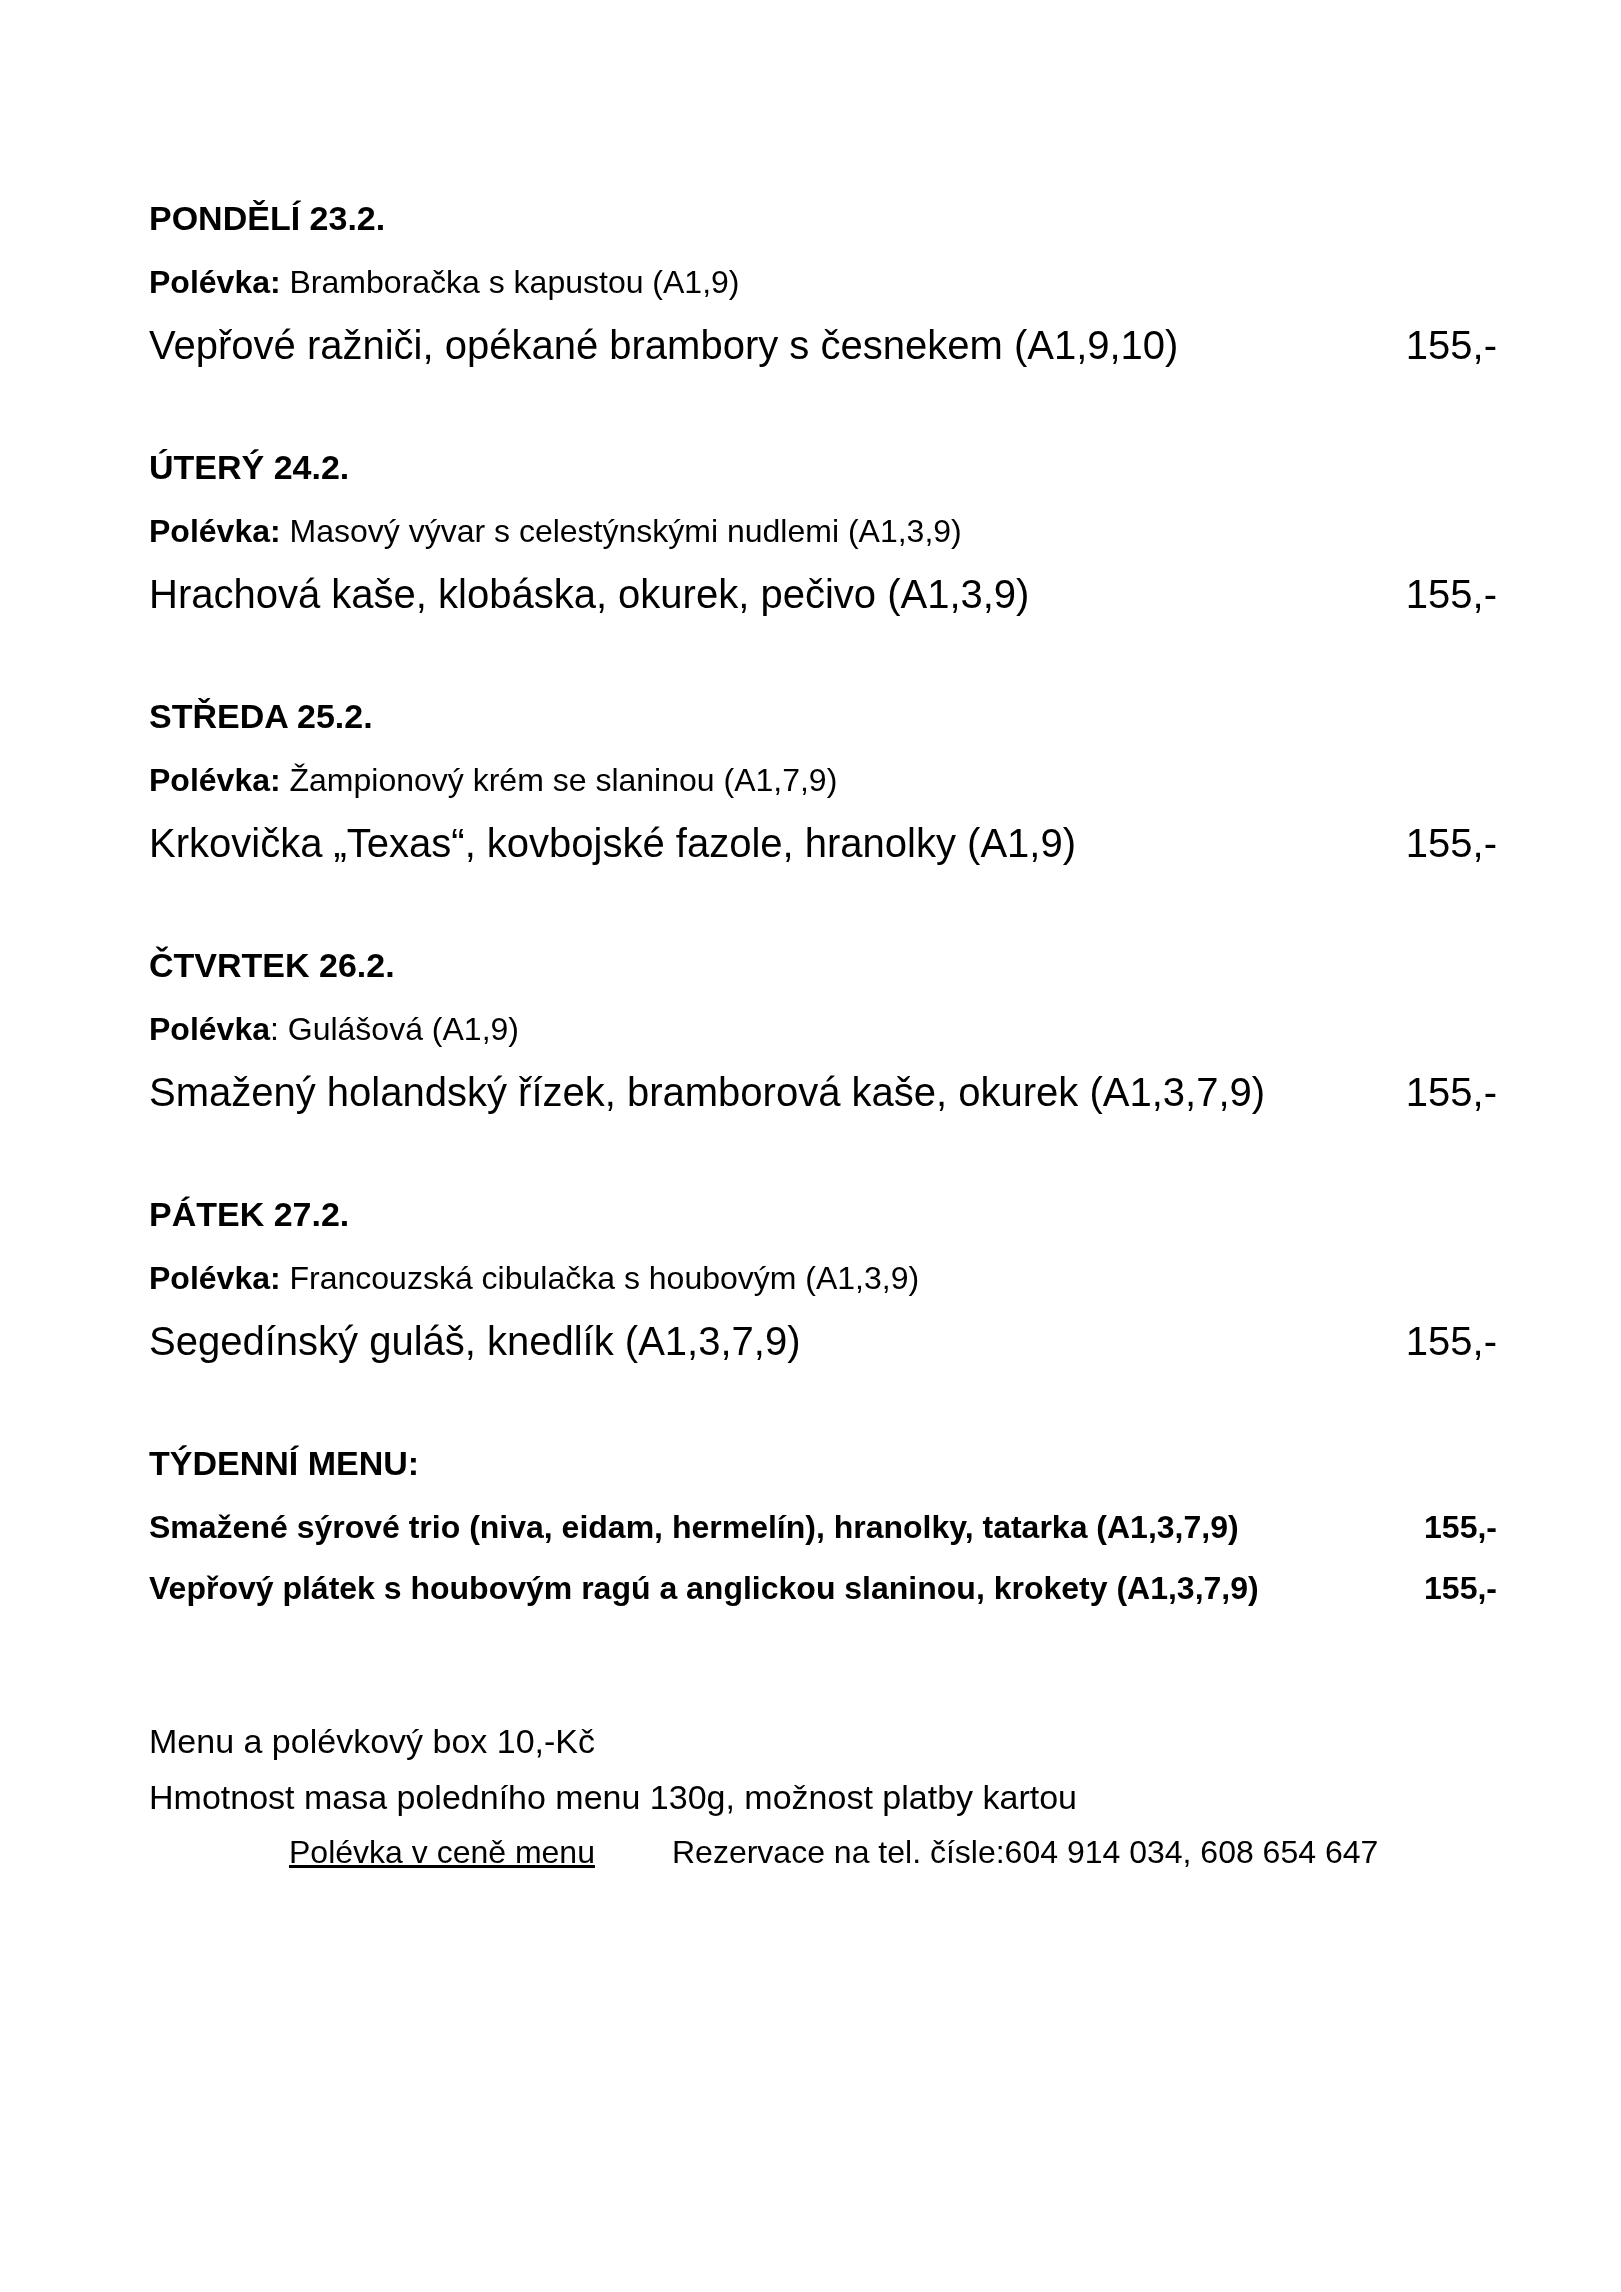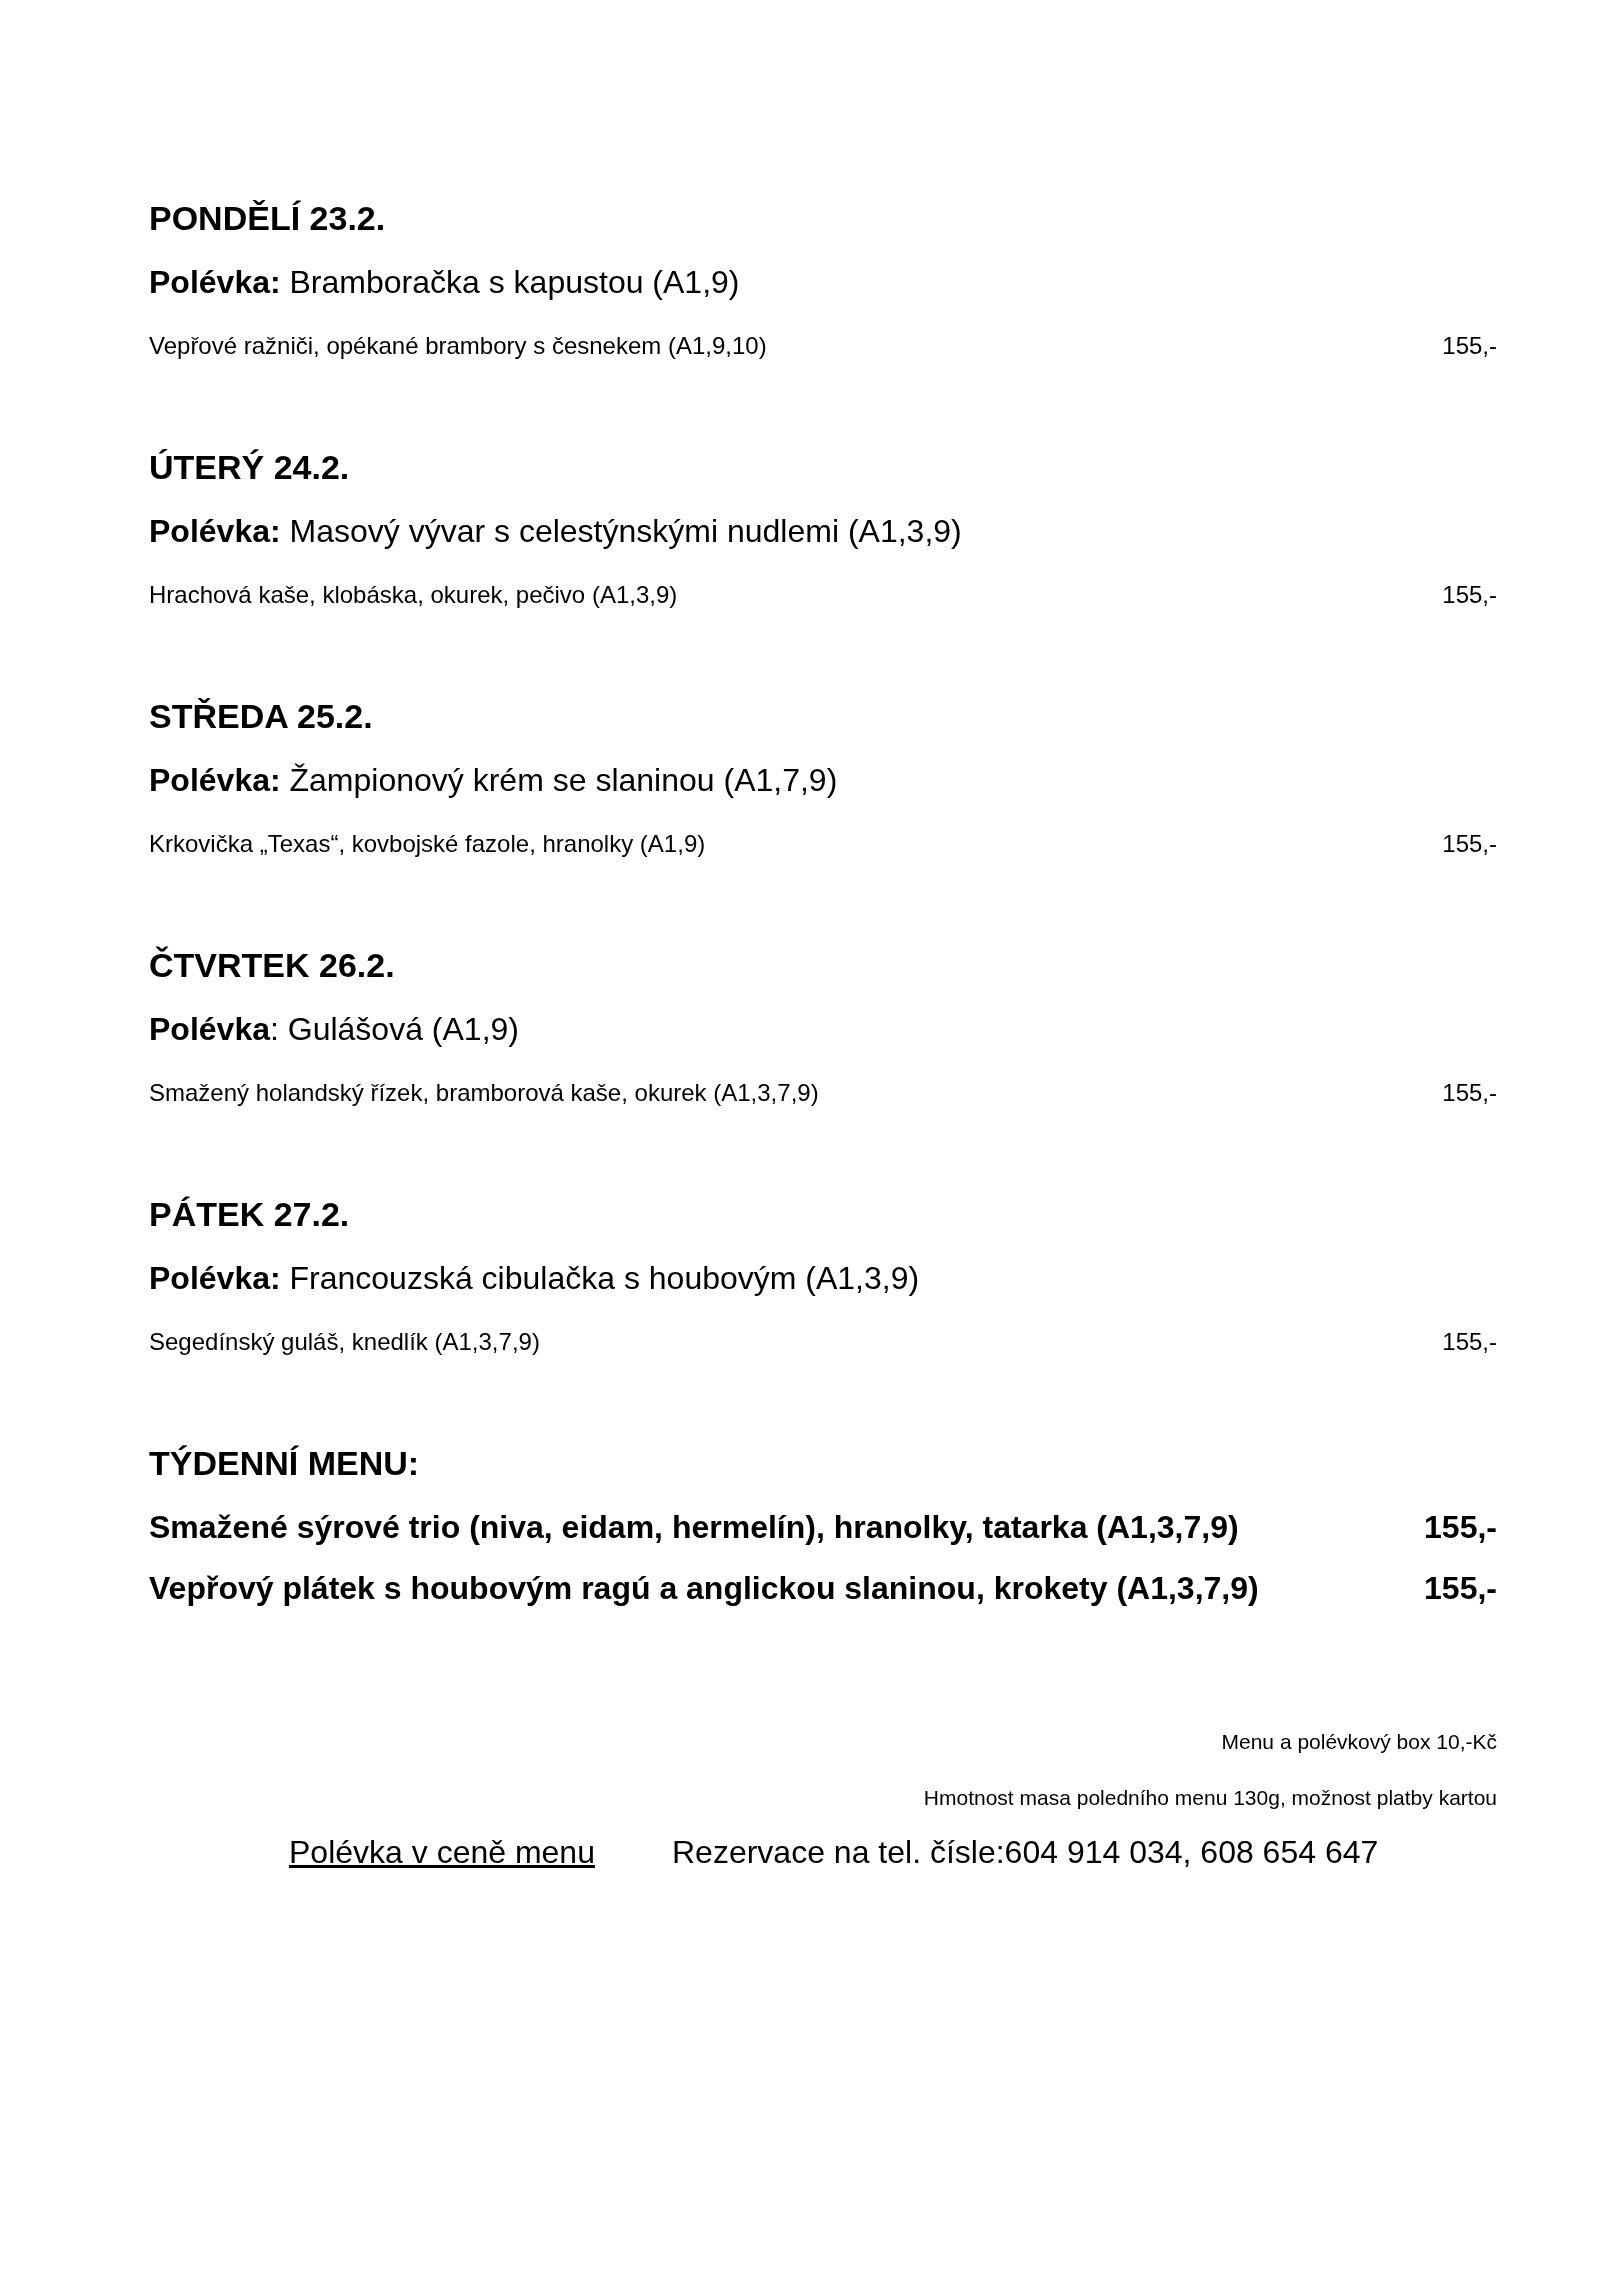--- a/index.html
+++ b/index.html
@@ -38,21 +38,21 @@
   .soup-line {
     font-size: 32px;
     line-height: 39px;
     margin: 0 0 24.5px 0;
   }
   .soup-label { font-weight: bold; }
   .main-line {
     display: flex;
     justify-content: space-between;
     align-items: baseline;
-    font-size: 24px;
+    font-size: 40px;
     line-height: 39px;
     margin: 0 0 83px 0;
   }
   .weekly-title {
     font-size: 34px;
     font-weight: bold;
     line-height: 39px;
     margin: 0 0 24.5px 0;
   }
   .weekly-line {
@@ -60,22 +60,22 @@
     justify-content: space-between;
     align-items: baseline;
     font-size: 32px;
     font-weight: bold;
     line-height: 39px;
     margin: 0 0 22.5px 0;
   }
   .price { white-space: nowrap; padding-left: 19.6px; }
   .footer { margin-top: 114px; }
   .footer-center {
-    text-align: right;
-    font-size: 21px;
+    text-align: left;
+    font-size: 34px;
     line-height: 39px;
     margin: 0 0 16.7px 0;
   }
   .footer-split {
     position: relative;
     height: 39px;
     font-size: 32px;
     line-height: 39px;
   }
   .footer-split .left-note  { position: absolute; left: 140px; top: 0; white-space: nowrap; text-decoration: underline; }

